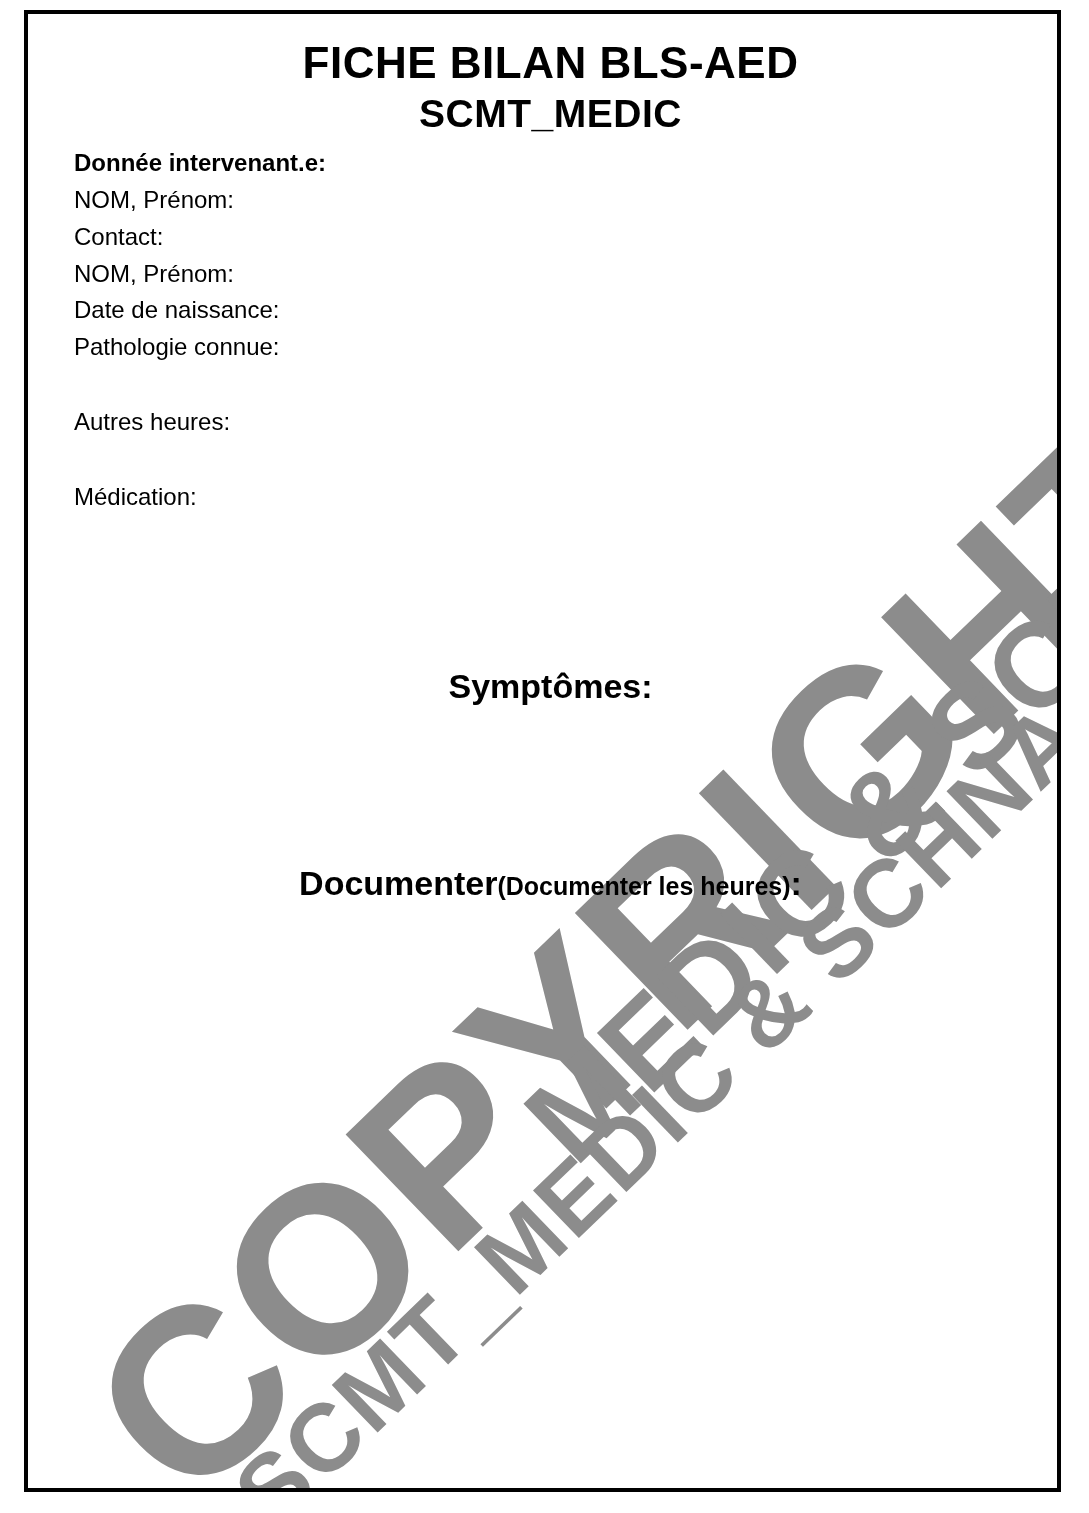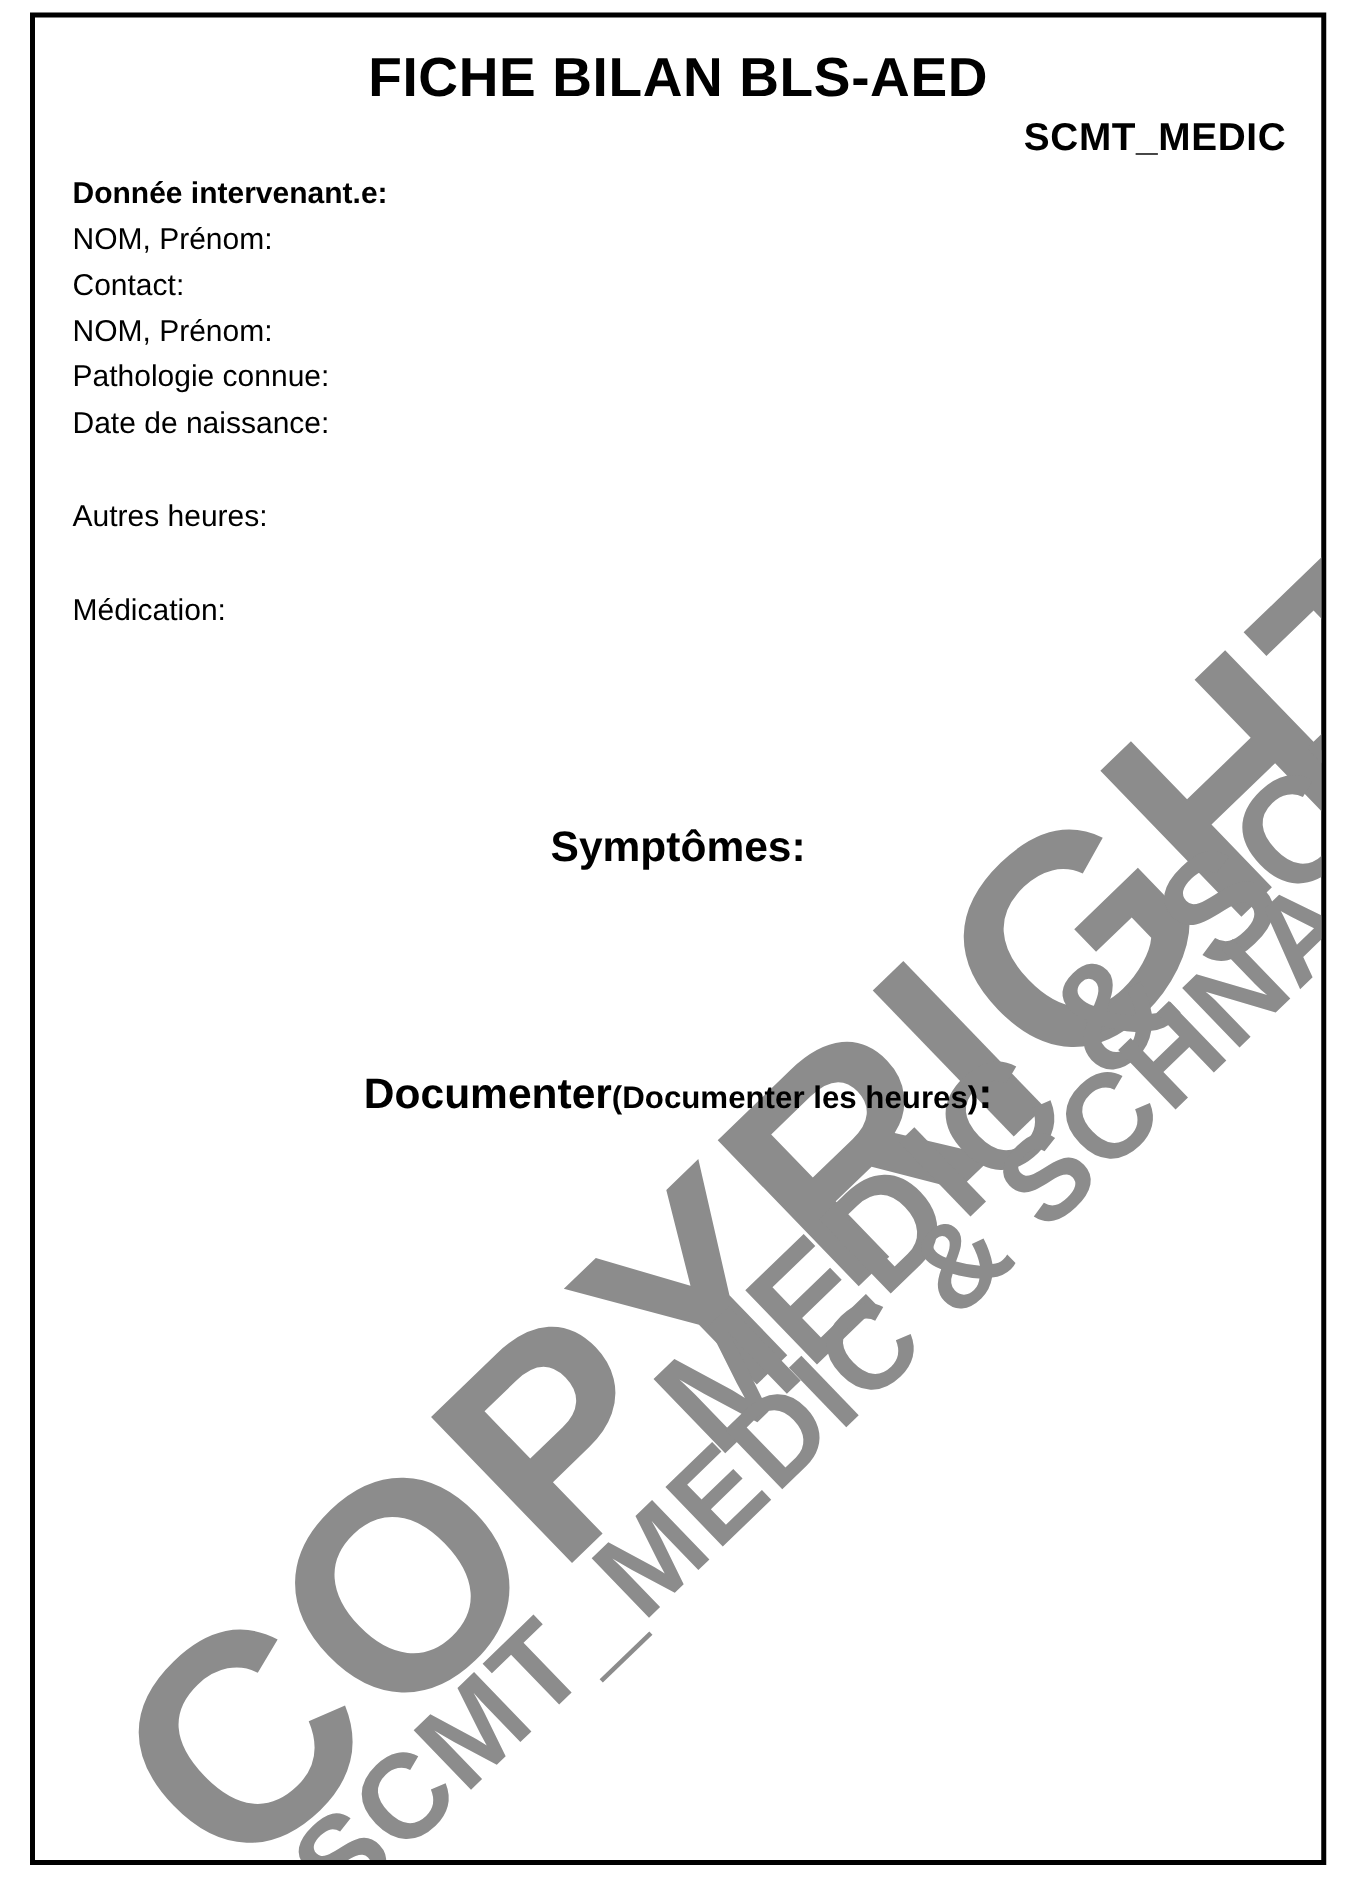--- a/index.html
+++ b/index.html
@@ -61,33 +61,33 @@
     left: 185px;
     top: 1455px;
     font-size: 96px;
     transform: rotate(-44deg);
   }
 
   
   .content {
     position: relative;
     z-index: 10;
-    padding: 26px 28px 0 28px;
+    padding: 26px 28px 0 44px;
   }
   .doc-title {
     text-align: center;
     font-size: 44px;
     font-weight: bold;
     letter-spacing: 0.5px;
     line-height: 1.05;
     margin: 0 0 6px 0;
   }
   .doc-subtitle {
-    text-align: right;
-    font-size: 31px;
+    text-align: center;
+    font-size: 39px;
     font-weight: bold;
     letter-spacing: 0.5px;
     margin: 0 0 10px 0;
   }
   .line {
     font-size: 24px;
     line-height: 1.45;
     margin: 2px;
     white-space: nowrap;
   }
@@ -127,22 +127,22 @@
   <div class="content">
 
     <h1 class="doc-title">FICHE BILAN BLS-AED</h1>
     <h2 class="doc-subtitle">SCMT_MEDIC</h2>
 
     <p class="line bold">Donnée intervenant.e:</p>
     <p class="line">NOM, Prénom:</p>
     <p class="line">Contact:</p>
 
     <p class="line">NOM, Prénom:</p>
+    <p class="line">Date de naissance:</p>
     <p class="line">Pathologie connue:</p>
-    <p class="line">Date de naissance:</p>
 
     <div class="gap-sm"></div>
 
     <p class="line">Autres heures:</p>
 
     <div class="gap-sm"></div>
 
     <p class="line">Médication:</p>
 
     <div class="gap-lg"></div>

